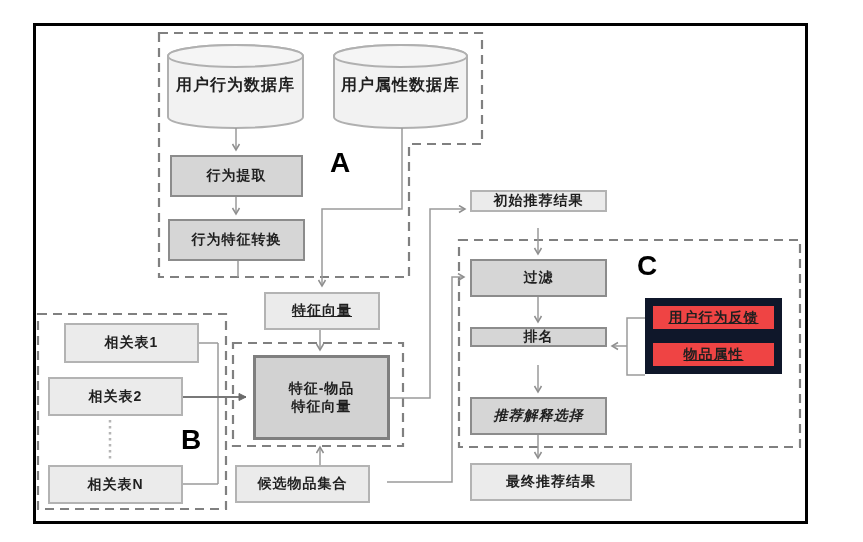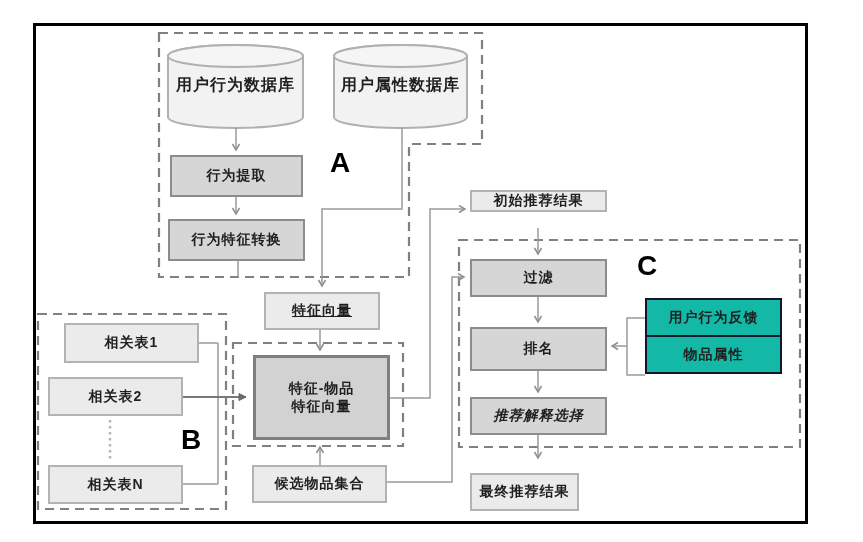--- a/index.html
+++ b/index.html
@@ -11,21 +11,21 @@
     position:absolute;left:33px;top:23px;width:769px;height:495px;
     border:3px solid #000;background:#fff;
   }
   .wires{position:absolute;left:0;top:0;width:863px;height:542px;}
   .box{
     position:absolute;display:flex;align-items:center;justify-content:center;
     text-align:center;font-size:14px;font-weight:600;letter-spacing:1px;
     line-height:1.25;box-sizing:border-box;color:#1f1f1f;
   }
   .box.light{background:#ebebeb;border:2px solid #b3b3b3;}
-  .box.light2{background:#14b8a6;border:2px solid #0f172a;}
+  .box.light2{background:#ef4444;border:8px solid #0f172a;text-decoration:underline;}
   .box.dark{background:#d6d6d6;border:2px solid #8c8c8c;}
   .box.darker{background:#d2d2d2;border:3px solid #7f7f7f;}
   .cyl-label{
     position:absolute;display:flex;align-items:center;justify-content:center;
     font-size:16px;font-weight:600;letter-spacing:1px;text-align:center;color:#1f1f1f;
   }
   .zone-label{
     position:absolute;font-size:28px;font-weight:700;color:#000;
     font-family:"Liberation Sans","DejaVu Sans",sans-serif;
   }
@@ -87,31 +87,31 @@
   <div class="cyl-label" style="left:334px;top:70px;width:133px;height:30px;">用户属性数据库</div>
 
   <div class="box dark" style="left:170px;top:155px;width:133px;height:42px;">行为提取</div>
   <div class="box dark" style="left:168px;top:219px;width:137px;height:42px;">行为特征转换</div>
 
   <div class="box light" style="left:264px;top:292px;width:116px;height:38px;text-decoration:underline;">特征向量</div>
   <div class="box darker" style="left:253px;top:355px;width:137px;height:85px;flex-direction:column;">
     <span>特征-物品</span>
     <span>特征向量</span>
   </div>
-  <div class="box light" style="left:252px;top:465px;width:135px;height:38px;">候选物品集合</div>
+  <div class="box light" style="left:235px;top:465px;width:135px;height:38px;">候选物品集合</div>
 
   <div class="box light" style="left:64px;top:323px;width:135px;height:40px;">相关表1</div>
   <div class="box light" style="left:48px;top:377px;width:135px;height:39px;">相关表2</div>
   <div class="box light" style="left:48px;top:465px;width:135px;height:39px;">相关表N</div>
 
   <div class="box light" style="left:470px;top:190px;width:137px;height:22px;">初始推荐结果</div>
   <div class="box dark" style="left:470px;top:259px;width:137px;height:38px;">过滤</div>
-  <div class="box dark" style="left:470px;top:327px;width:137px;height:44px;">排名</div>
+  <div class="box dark" style="left:470px;top:327px;width:137px;height:20px;">排名</div>
   <div class="box dark" style="left:470px;top:397px;width:137px;height:38px;font-style:italic;">推荐解释选择</div>
-  <div class="box light" style="left:470px;top:473px;width:109px;height:38px;">最终推荐结果</div>
+  <div class="box light" style="left:470px;top:463px;width:162px;height:38px;">最终推荐结果</div>
 
   <div class="box light2" style="left:645px;top:298px;width:137px;height:39px;">用户行为反馈</div>
   <div class="box light2" style="left:645px;top:335px;width:137px;height:39px;">物品属性</div>
 
   <div class="zone-label" style="left:330px;top:147px;">A</div>
   <div class="zone-label" style="left:181px;top:424px;">B</div>
   <div class="zone-label" style="left:637px;top:250px;">C</div>
 </div>
 
 </body></html>

